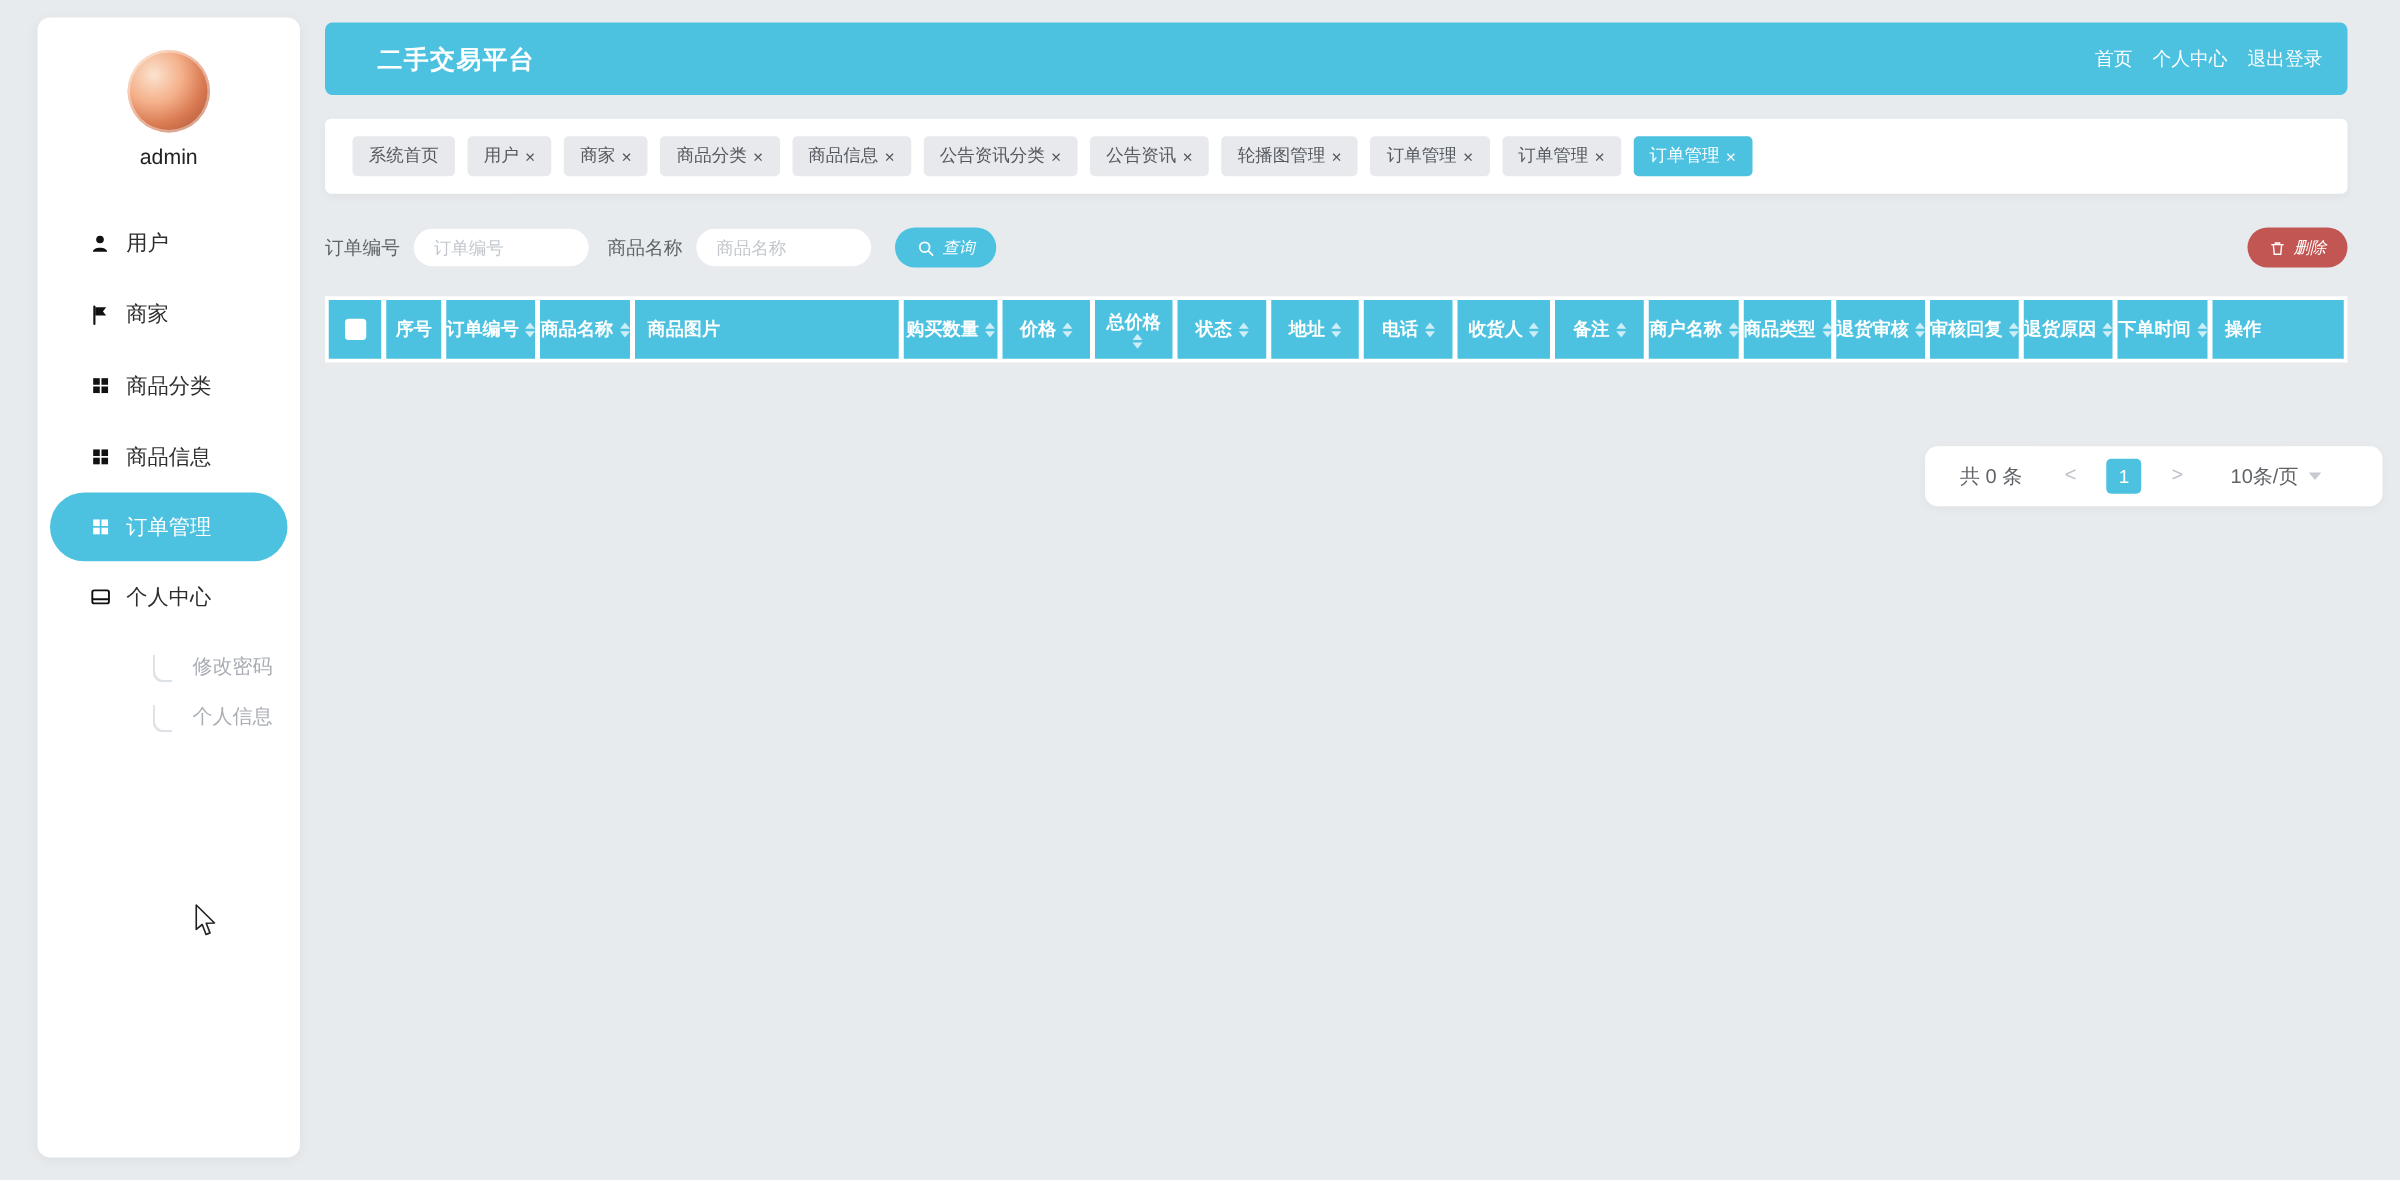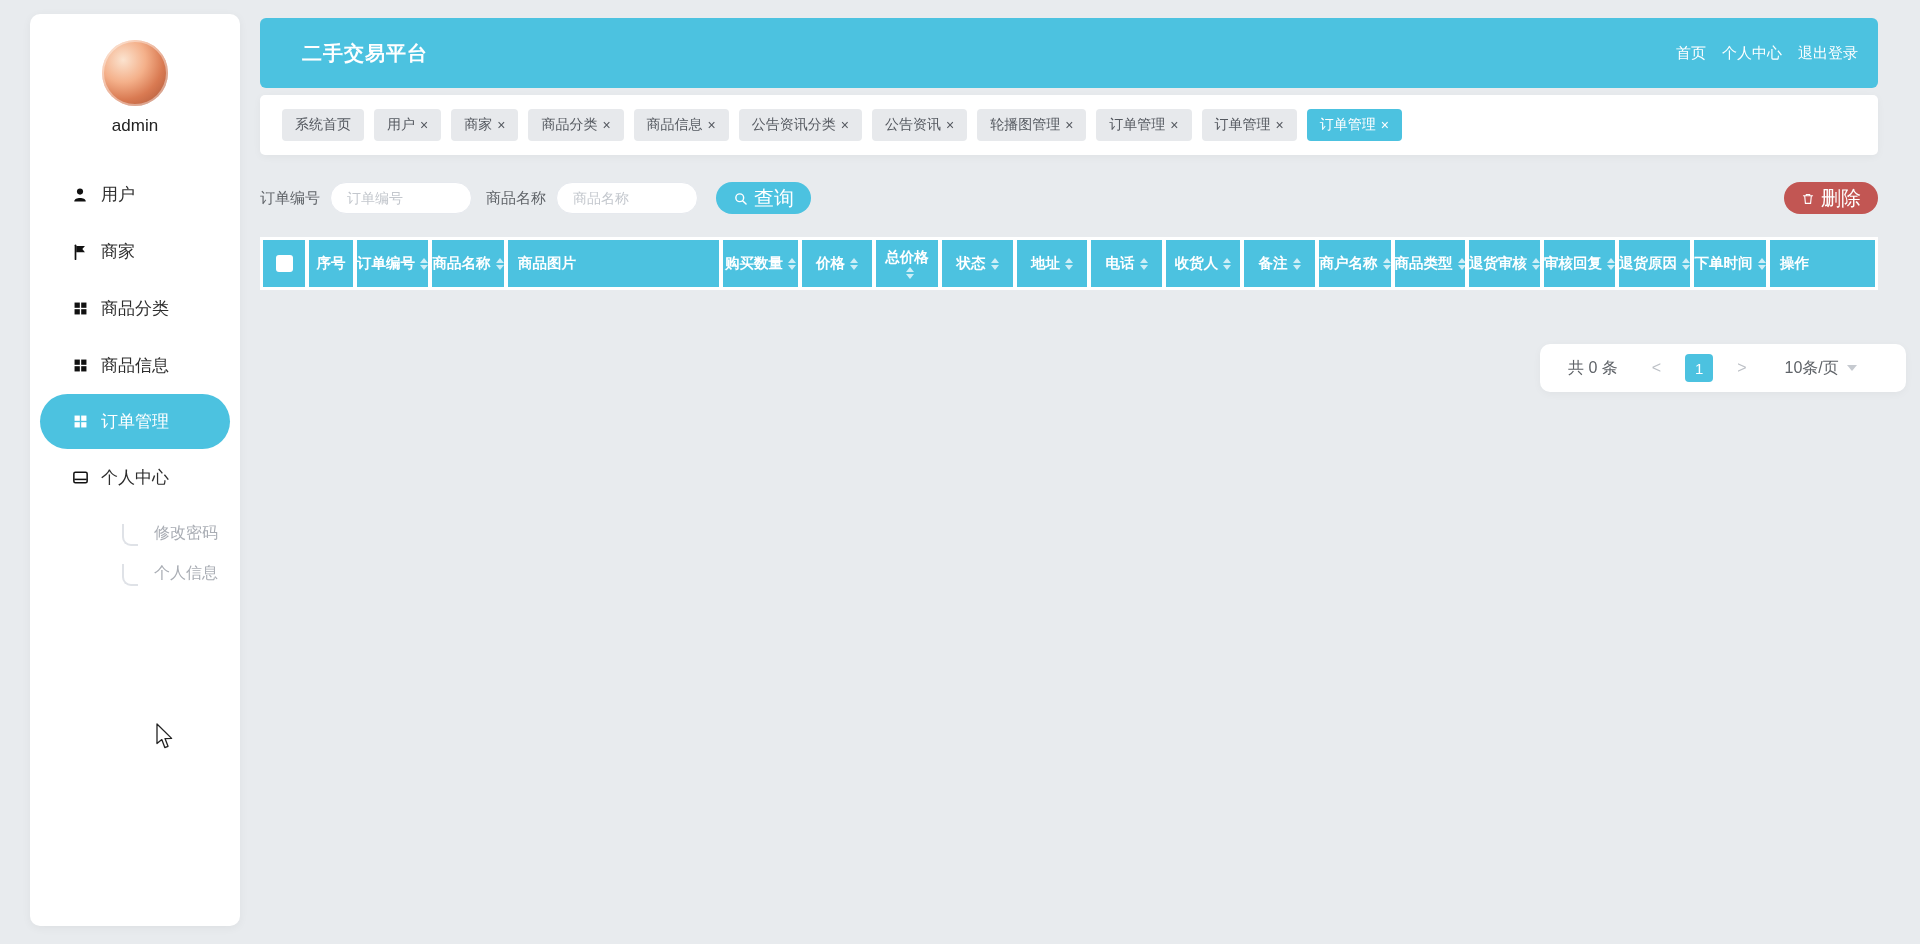--- a/index.html
+++ b/index.html
@@ -23,21 +23,21 @@
   .menu-item.active .mi-icon { color:#fff; }
   .submenu { margin-top:6px;margin-left:44px; }
   .sub-item { display:flex; align-items:flex-end; height:40px; padding-left:48px;
               color:#a9adb4; font-size:16px; cursor:pointer; }
   .sub-item .connector { width:16px; height:22px; border-left:2px solid #dfe2e7;
               border-bottom:2px solid #dfe2e7; border-bottom-left-radius:9px;
               margin-right:16px; margin-bottom:6px; }
   .sub-item .sub-label { padding-bottom:8px; }
 
   
-  .topbar { position:absolute; left:260px; top:18px; width:1618px; height:70px;
+  .topbar { position:absolute; left:260px; top:18px; width:1618px; height:58px;
             background:#4cc2e0; border-radius:6px; display:flex; align-items:center; }
   .topbar .title { color:#fff; font-size:20px; font-weight:bold; margin-left:42px; letter-spacing:1px; }
   .top-links { margin-left:auto; margin-right:20px; display:flex; gap:16px; }
   .top-links span { color:#fff; font-size:15px; cursor:pointer; }
 
   
   .tabs-strip { position:absolute; left:260px; top:95px; width:1618px; height:60px;
                 background:#fff; border-radius:5px; box-shadow:0 2px 8px rgba(0,0,0,.04);
                 display:flex; align-items:center; padding-left:22px; gap:10px; }
   .tab { height:32px; display:inline-flex; align-items:center; padding:0 13px;
@@ -49,21 +49,21 @@
   
   .filter-row { position:absolute; left:260px; top:180px; width:1618px; height:36px;
                 display:flex; align-items:center; }
   .filter-label { font-size:15px; color:#5f6368; margin-right:10px; }
   .filter-input { width:142px; height:32px; border:1px solid #e6e9ee; border-radius:16px;
                   background:#fff; padding:0 16px; font-size:14px; color:#333; outline:none;
                   font-family:inherit; }
   .filter-input::placeholder { color:#c3c7cd; }
   .gap-lg { margin-left:14px; }
   .btn { height:32px; border:none; border-radius:16px; display:inline-flex; align-items:center;
-         gap:6px; padding:0 17px; font-size:20px; color:#fff; cursor:pointer; font-family:inherit; }
+         gap:6px; padding:0 17px; font-size:13px; color:#fff; cursor:pointer; font-family:inherit;font-style:italic; }
   .btn-search { background:#4cc2e0; margin-left:18px; }
   .btn-delete { background:#c25653; margin-left:auto; }
 
   
   .table-card { position:absolute; left:260px; top:237px; width:1618px; background:#fff;
                 padding:3px; }
   .thead { display:flex; gap:4px; }
   .th { background:#4cc2e0; color:#fff; font-weight:bold; font-size:14.5px; height:47px;
         display:flex; align-items:center; justify-content:center; flex-shrink:0;
         padding:0 4px; cursor:default; white-space:nowrap; }
@@ -71,21 +71,21 @@
   .th.grow { flex-grow:1; }
   .cb { width:17px; height:17px; background:#fff; border-radius:3px; cursor:pointer; }
   .sort { display:inline-flex; flex-direction:column; gap:2px; margin-left:5px; }
   .sort i { width:0; height:0; border-left:4px solid transparent; border-right:4px solid transparent; display:block; }
   .sort .up   { border-bottom:5px solid rgba(255,255,255,.72); }
   .sort .down { border-top:5px solid rgba(255,255,255,.72); }
   .empty-row { height:62px; display:flex; align-items:center; justify-content:center; }
   .empty-row span { color:#9b9ea5; font-size:15px; transform:translateX(135px); }
 
   
-  .pagination { position:absolute; left:1540px; top:344px; width:366px; height:48px;
+  .pagination { position:absolute; left:1540px; top:357px; width:366px; height:48px;
                 background:#fff; border-radius:10px; box-shadow:0 2px 8px rgba(0,0,0,.04);
                 display:flex; align-items:center; font-size:16px; color:#5f6368; }
   .pg-total { margin-left:28px; }
   .pg-prev  { margin-left:34px; color:#bcc0c6; cursor:pointer; }
   .pg-page  { margin-left:24px; width:28px; height:28px; background:#4cc2e0; color:#fff;
               border-radius:4px; display:flex; align-items:center; justify-content:center;
               font-size:15px; cursor:pointer; }
   .pg-next  { margin-left:24px; color:#bcc0c6; cursor:pointer; }
   .pg-size  { margin-left:38px; cursor:pointer; display:flex; align-items:center; gap:8px; }
   .pg-size .caret { width:0; height:0; border-left:5px solid transparent; border-right:5px solid transparent;

